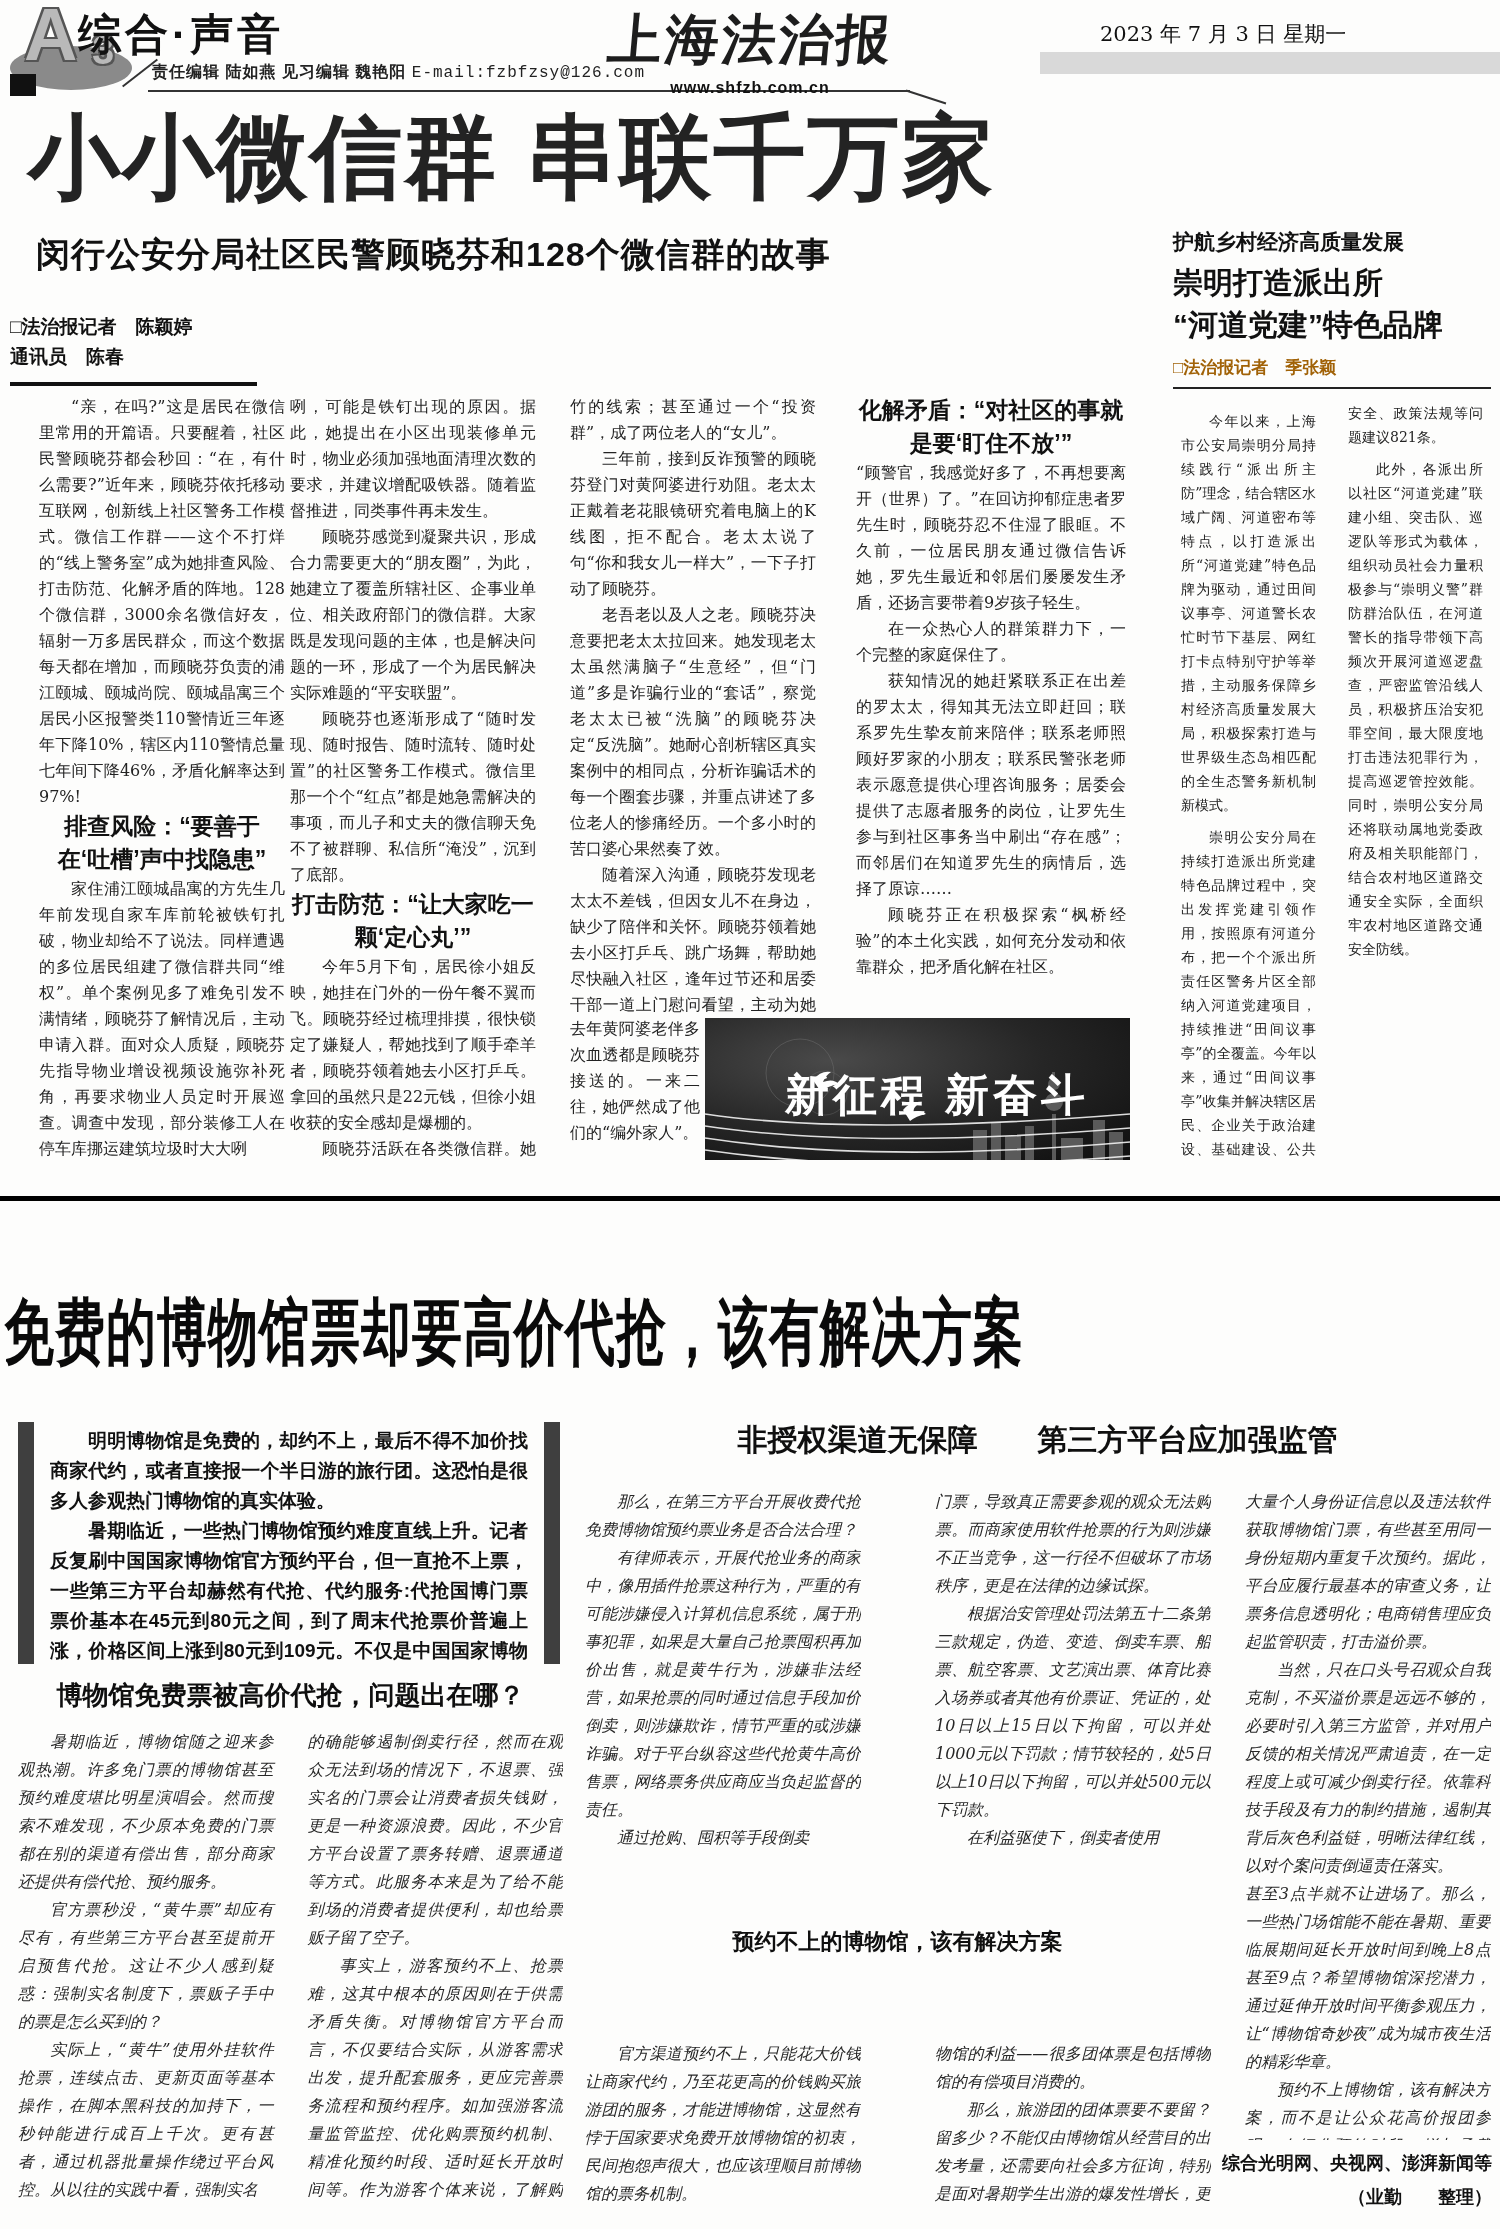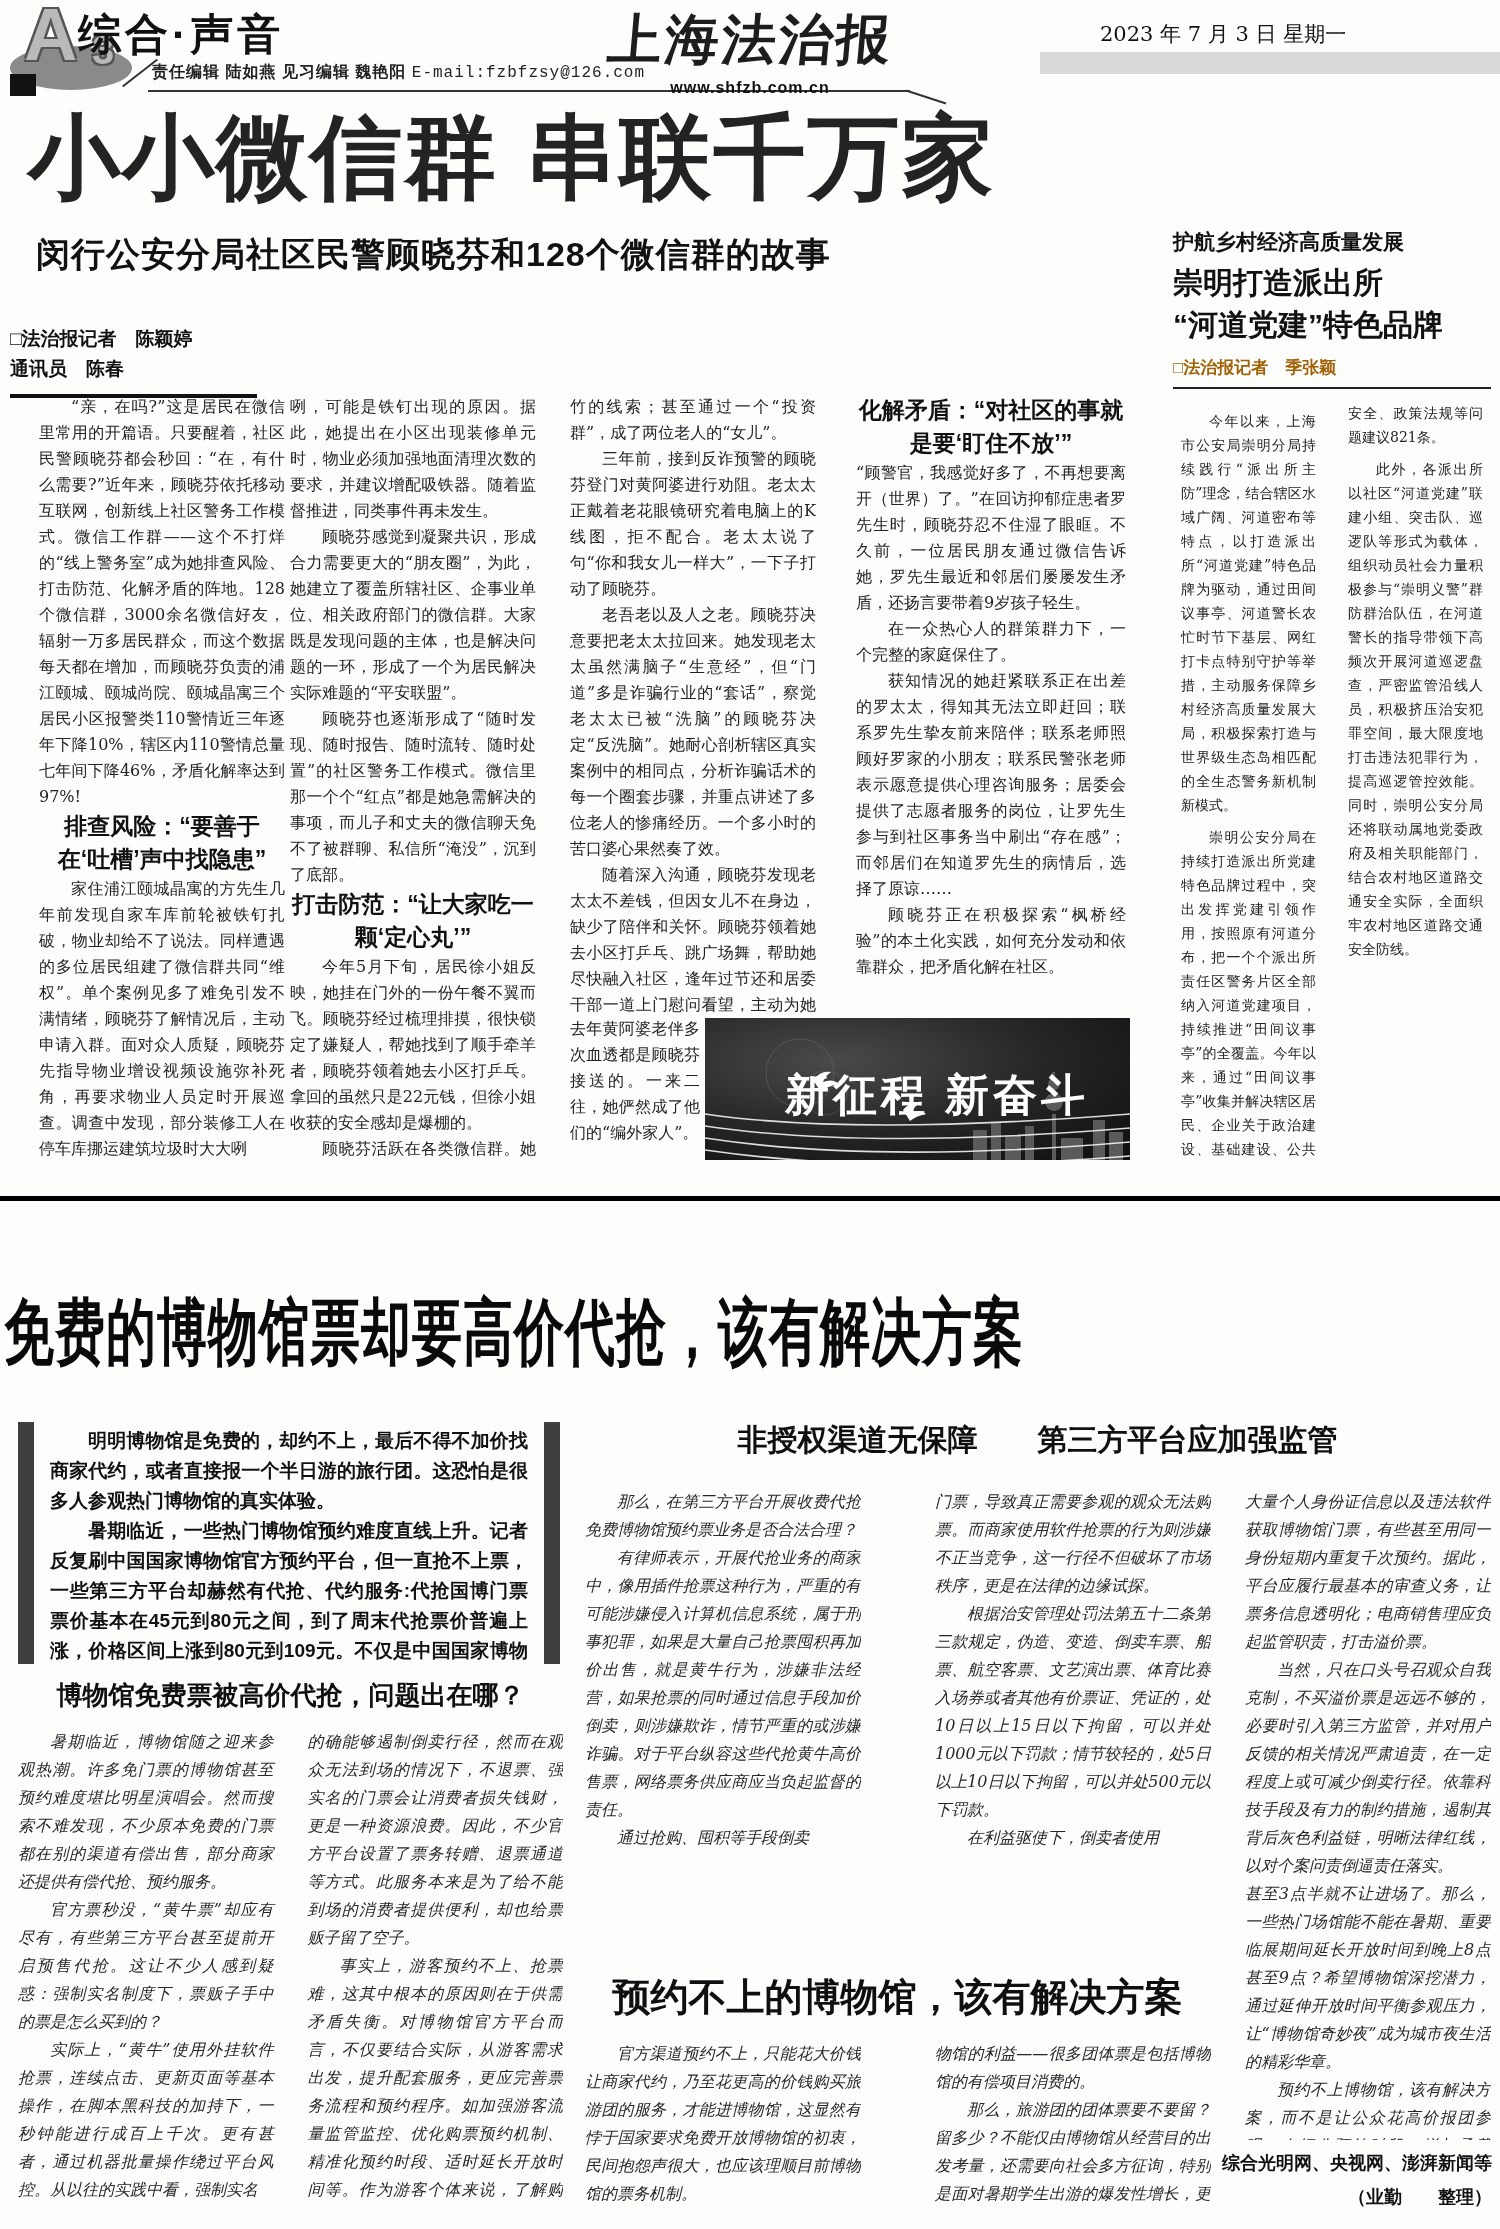--- a/index.html
+++ b/index.html
@@ -23,21 +23,21 @@
   .masthead .brand{font-family:"DejaVu Serif",serif;font-size:54px;font-weight:900;letter-spacing:3px;
                    transform:skewX(-5deg);display:inline-block;color:#1d1d1d;}
   .masthead .url{font-size:16px;font-weight:bold;letter-spacing:1px;margin-top:2px;color:#111;}
   .hdr-date{position:absolute;left:1100px;top:20px;width:400px;font-size:21px;color:#111;font-family:"DejaVu Serif",serif;}
   .hdr-graybar{position:absolute;left:1040px;top:52px;width:460px;height:22px;background:#d9d9d9;}
   
   .m-headline{position:absolute;left:28px;top:96px;width:1000px;font-size:92px;font-weight:900;
               letter-spacing:2px;color:#232323;white-space:nowrap;}
   .m-subtitle{position:absolute;left:36px;top:232px;font-size:34px;font-weight:bold;letter-spacing:1px;color:#111;}
   .m-byline{position:absolute;left:10px;top:312px;width:247px;border-bottom:4px solid #111;padding-bottom:10px;
-            font-size:19px;font-weight:bold;line-height:30px;color:#111;margin-top:12px;}
+            font-size:19px;font-weight:bold;line-height:30px;color:#111;}
   .col{position:absolute;top:394px;font-size:16px;line-height:26px;text-align:justify;
        font-family:"DejaVu Serif",serif;color:#232323;overflow:hidden;}
   .col p{margin:0;text-indent:2em;}
   .col p.noindent{text-indent:0;}
   .col-sub{font-family:"Liberation Sans",sans-serif;font-size:23px;font-weight:900;text-align:center;
            line-height:33px;margin:14px 0 10px 0;text-indent:0 !important;color:#111;}
   #col1{left:10px;width:246px;height:766px;margin-left:29px;}
   #col2{left:290px;width:246px;height:766px;}
   #col3{left:570px;width:246px;height:766px;}
   #col3 .full{max-height:622px;overflow:hidden;}
@@ -57,21 +57,21 @@
   
   .b-headline{position:absolute;left:4px;top:1284px;width:1060px;font-size:50px;font-weight:900;
               letter-spacing:1px;white-space:nowrap;transform:scaleY(1.45);transform-origin:top left;color:#0a0a0a;}
   .b-intro{position:absolute;left:18px;top:1422px;width:478px;height:234px;overflow:hidden;
            border-left:16px solid #3f3f3f;border-right:16px solid #3f3f3f;padding:4px 16px;
            font-size:19px;line-height:30px;font-weight:bold;text-align:justify;color:#111;}
   .b-intro p{margin:0;text-indent:2em;}
   .b-sub{position:absolute;text-align:center;font-weight:900;color:#0f0f0f;}
   #b-sub-left{left:18px;top:1678px;width:545px;font-size:26px;}
   #b-sub-mid{left:585px;top:1420px;width:905px;font-size:30px;}
-  #b-sub-sol{left:585px;top:1972px;width:625px;font-size:38px;}
+  #b-sub-sol{left:585px;top:1927px;width:625px;font-size:22px;}
   .b-col{position:absolute;font-family:"DejaVu Serif",serif;font-style:italic;font-size:16px;line-height:28px;
          text-align:justify;color:#262626;overflow:hidden;}
   .b-col p{margin:0;text-indent:2em;}
   .b-col p.noindent{text-indent:0;}
   #b-left{left:18px;top:1728px;width:545px;height:486px;column-count:2;column-gap:34px;column-fill:auto;}
   #b-midA{left:585px;top:1488px;width:276px;height:462px;}
   #b-midB{left:935px;top:1488px;width:276px;height:462px;}
   #b-solA{left:585px;top:2040px;width:276px;height:172px;}
   #b-solB{left:935px;top:2040px;width:276px;height:172px;}
   #b-right{left:1245px;top:1488px;width:246px;height:652px;}

